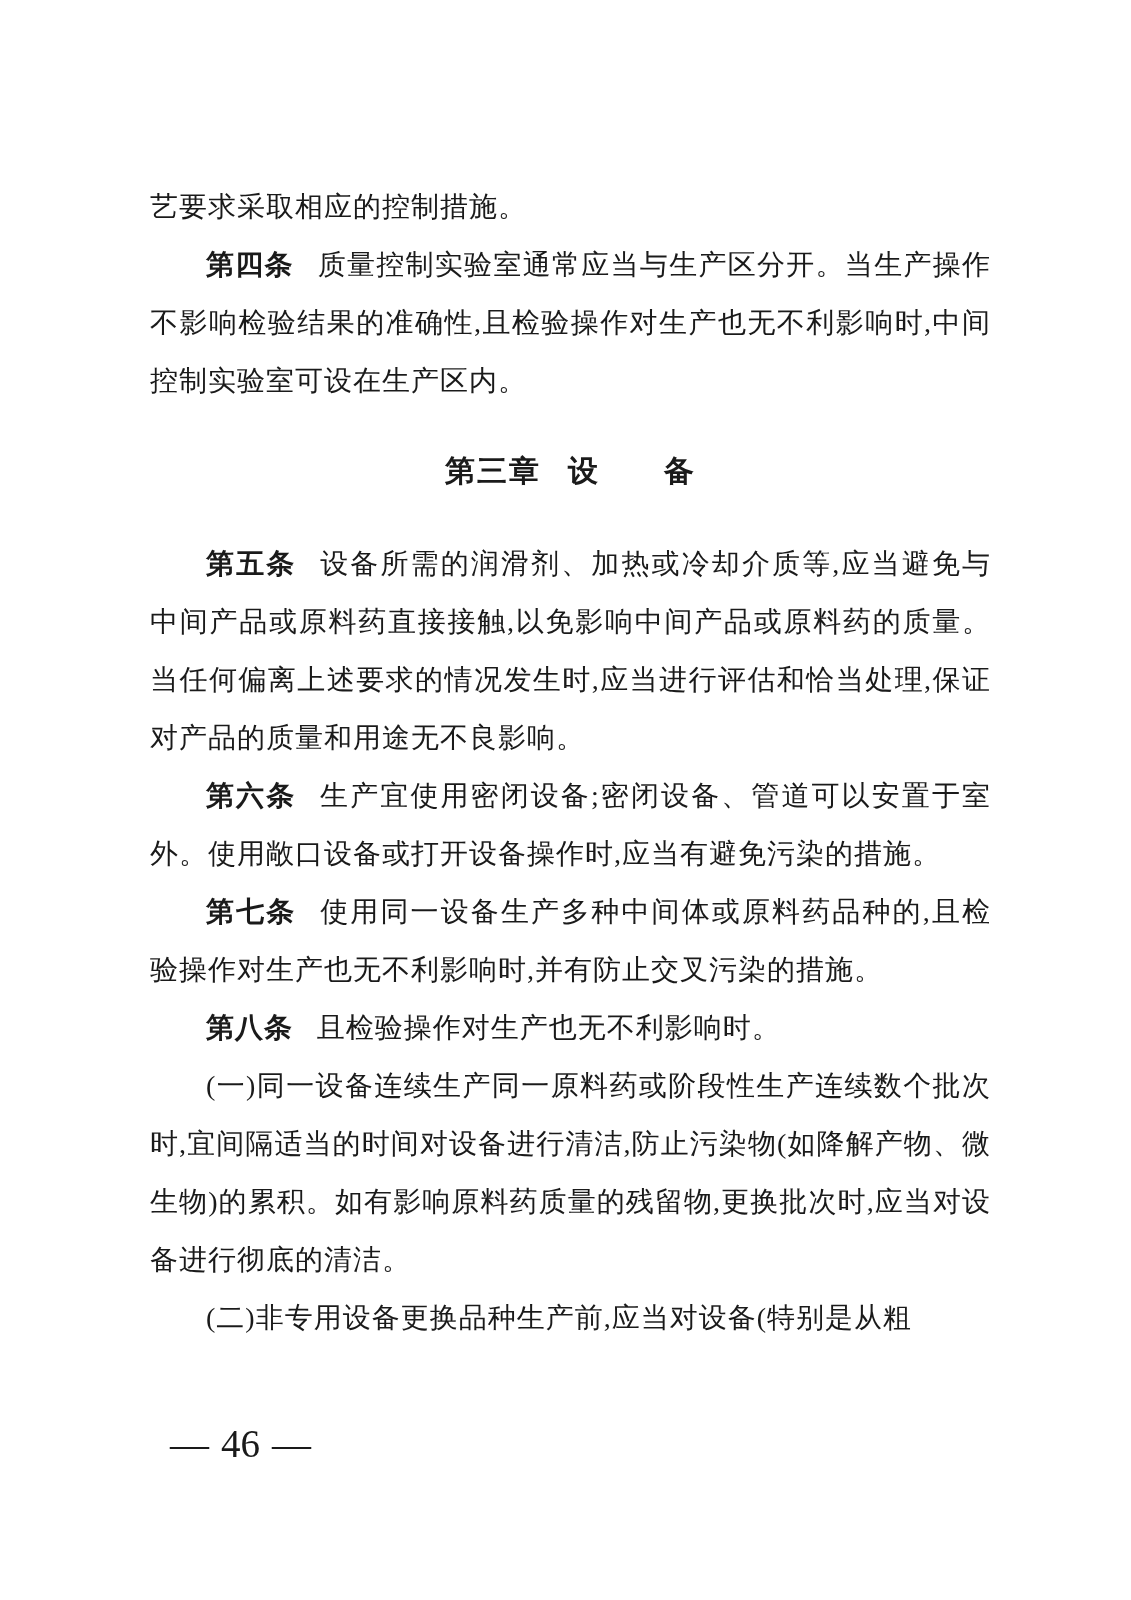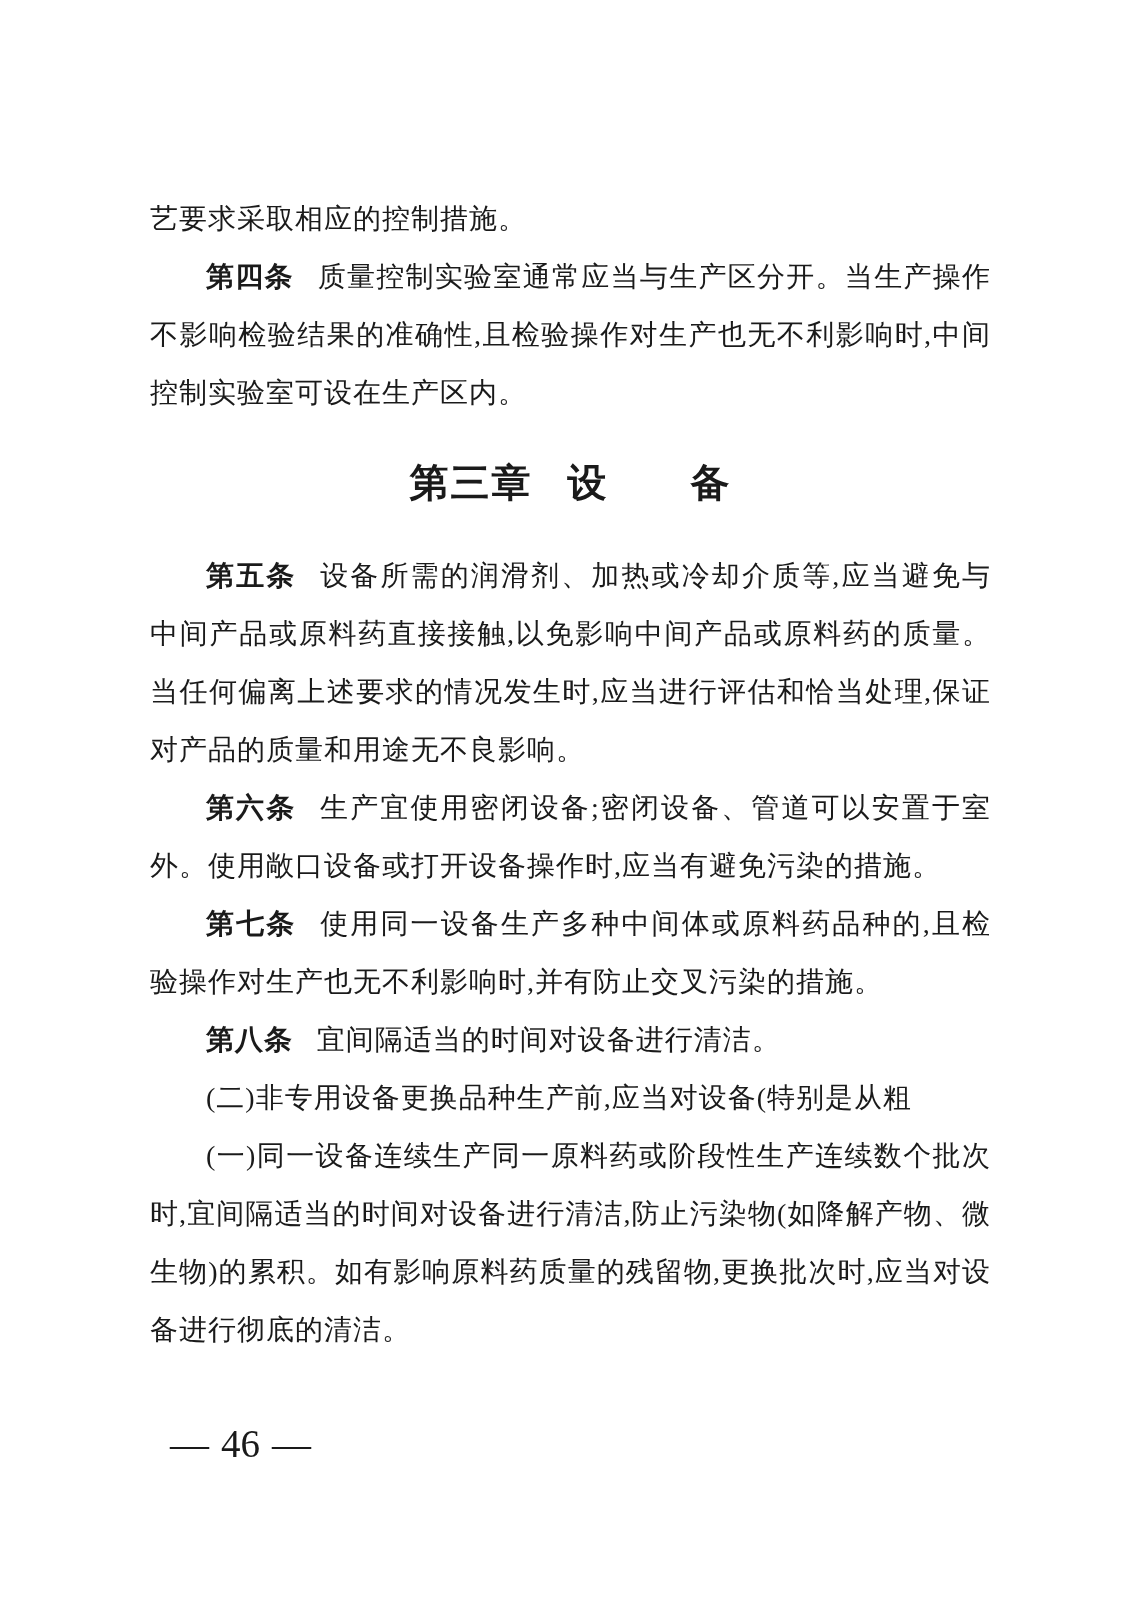--- a/index.html
+++ b/index.html
@@ -11,21 +11,21 @@
     height: 1600px;
     background: #ffffff;
     position: relative;
     overflow: hidden;
     font-family: "Liberation Serif", "DejaVu Serif", serif;
     color: #1a1a1a;
   }
   .doc {
     position: absolute;
     left: 150px;
-    top: 190px;
+    top: 178px;
     width: 841px;
     font-size: 28px;
     line-height: 58px;
     letter-spacing: 1px;
     text-align: justify;
     text-justify: inter-character;
   }
   .para {
     margin: 0;
     text-indent: 2em;
@@ -36,21 +36,21 @@
   .article-label {
     font-weight: bold;
     font-family: "Liberation Sans", "DejaVu Sans", sans-serif;
     margin-right: 0.85em;
     margin-top: 28px;
   }
   .chapter-heading {
     margin: 32px 0 35px 0;
     text-align: center;
     text-indent: 0;
-    font-size: 39px;
+    font-size: 30px;
     font-weight: bold;
     font-family: "Liberation Sans", "DejaVu Sans", sans-serif;
     letter-spacing: 2px;
   }
   .chapter-number {
     margin-right: 0.9em;
   }
   .footer {
     position: absolute;
     left: 170px;
@@ -74,22 +74,22 @@
   <p class="para"><span class="article-label">第四条</span><span>质量控制实验室通常应当与生产区分开。当生产操作不影响检验结果的准确性,且检验操作对生产也无不利影响时,中间控制实验室可设在生产区内。</span></p>
 
   <p class="para chapter-heading"><span class="chapter-number">第三章</span><span>设　　备</span></p>
 
   <p class="para"><span class="article-label">第五条</span><span>设备所需的润滑剂、加热或冷却介质等,应当避免与中间产品或原料药直接接触,以免影响中间产品或原料药的质量。当任何偏离上述要求的情况发生时,应当进行评估和恰当处理,保证对产品的质量和用途无不良影响。</span></p>
 
   <p class="para"><span class="article-label">第六条</span><span>生产宜使用密闭设备;密闭设备、管道可以安置于室外。使用敞口设备或打开设备操作时,应当有避免污染的措施。</span></p>
 
   <p class="para"><span class="article-label">第七条</span><span>使用同一设备生产多种中间体或原料药品种的,且检验操作对生产也无不利影响时,并有防止交叉污染的措施。</span></p>
 
-  <p class="para"><span class="article-label">第八条</span><span>宜间隔适当的时间对设备进行清洁。</span></p>
+  <p class="para"><span class="article-label">第八条</span><span>且检验操作对生产也无不利影响时。</span></p>
 
 
+  <p class="para"><span>(一)同一设备连续生产同一原料药或阶段性生产连续数个批次时,宜间隔适当的时间对设备进行清洁,防止污染物(如降解产物、微生物)的累积。如有影响原料药质量的残留物,更换批次时,应当对设备进行彻底的清洁。</span></p>
+
   <p class="para"><span>(二)非专用设备更换品种生产前,应当对设备(特别是从粗</span></p>
-
-  <p class="para"><span>(一)同一设备连续生产同一原料药或阶段性生产连续数个批次时,宜间隔适当的时间对设备进行清洁,防止污染物(如降解产物、微生物)的累积。如有影响原料药质量的残留物,更换批次时,应当对设备进行彻底的清洁。</span></p>
 
 </div>
 
 <div class="footer"><span>—</span><span class="page-num">46</span><span>—</span></div>
 
 </body></html>

